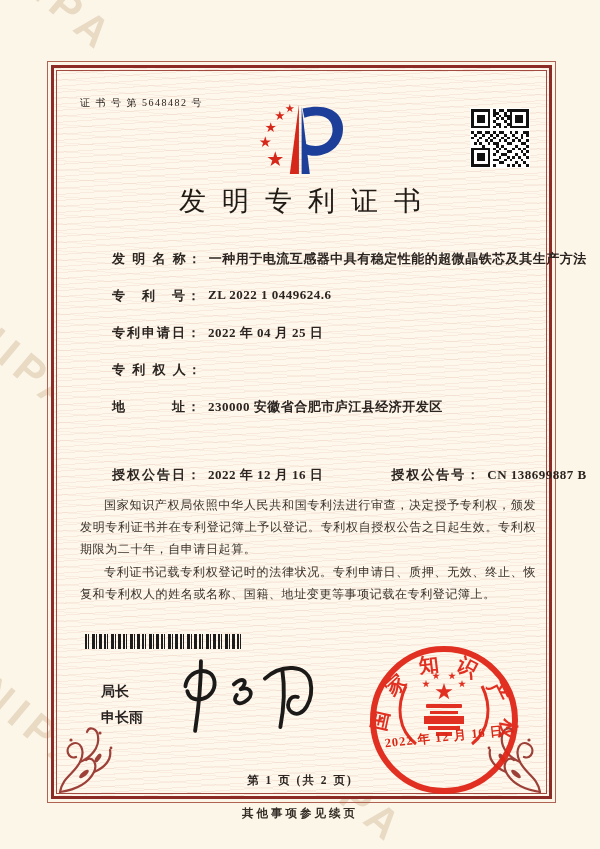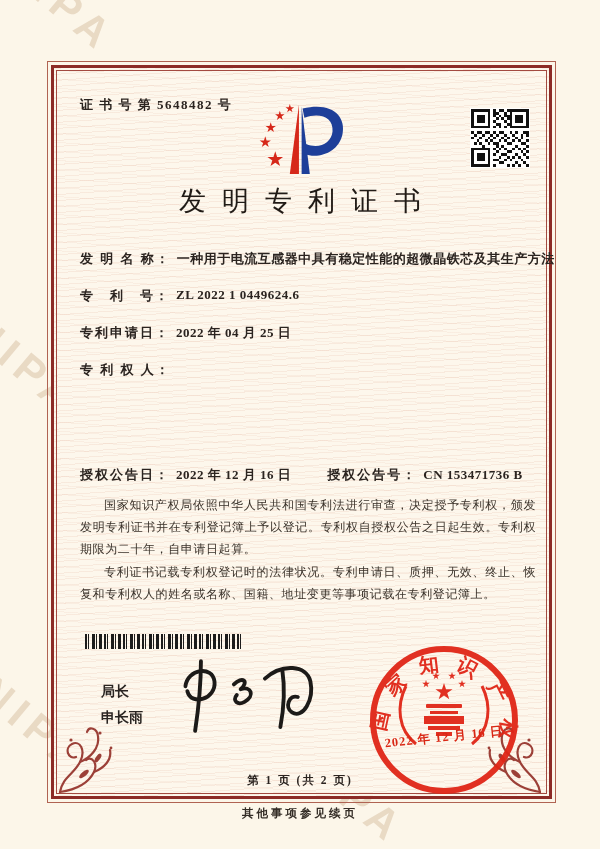--- a/index.html
+++ b/index.html
@@ -25,31 +25,31 @@
       repeating-linear-gradient(176deg, rgba(214,142,116,0.13) 0 1px, transparent 1px 6px),
       repeating-linear-gradient(184deg, rgba(214,142,116,0.09) 0 1px, transparent 1px 9px),
       #fdf7ec;
   }
   .frame::before{content:"";position:absolute;inset:-7px;border:1px solid #b06352;pointer-events:none;}
   .frame::after{content:"";position:absolute;inset:2px;border:1px solid #a34a40;pointer-events:none;}
   .flourish{position:absolute;width:82px;height:96px;z-index:2;}
   .flourish.left{left:54px;top:700px;}
   .flourish.right{left:464px;top:700px;transform:scaleX(-1);}
   
-  .cert-no{position:absolute;left:80px;top:96px;font-size:13px;font-weight:700;letter-spacing:1.5px;}
+  .cert-no{position:absolute;left:80px;top:96px;font-size:10px;font-weight:400;letter-spacing:1.5px;}
   .logo{position:absolute;left:248px;top:101px;width:100px;height:77px;}
   .qr{position:absolute;left:470px;top:108px;width:58px;height:58px;background:#fff;padding:1px;}
   .title{
     position:absolute;left:0;right:0;top:183px;text-align:center;
     font-size:27px;font-weight:400;letter-spacing:16px;text-indent:16px;color:#211b16;
   }
   
   .fields{position:absolute;left:80px;top:250px;width:456px;}
   .frow{display:flex;align-items:flex-start;height:37px;font-size:13px;font-weight:600;white-space:nowrap;}
-  .flabel{letter-spacing:2px;}
+  .flabel{letter-spacing:2px;margin-left:32px;}
   .fvalue{margin-left:6px;letter-spacing:0.5px;}
   .grant-row{position:absolute;left:80px;top:466px;font-size:13px;font-weight:600;white-space:nowrap;}
   .grant-row .gsep{display:inline-block;width:36px;}
   
   .legal{position:absolute;left:80px;top:494px;width:456px;}
   .legal p{
     margin:0;font-size:12px;line-height:1.85;text-indent:2em;
     letter-spacing:0.6px;color:#3a322a;font-weight:500;text-align:justify;
   }
   
@@ -171,24 +171,28 @@
       <span class="flabel">专　利　号：</span>
       <span class="fvalue">ZL 2022 1 0449624.6</span>
     </div>
     <div class="frow">
       <span class="flabel">专利申请日：</span>
       <span class="fvalue">2022 年 04 月 25 日</span>
     </div>
     <div class="frow">
       <span class="flabel">专 利 权 人：</span>
     </div>
+    <div class="frow">
+      <span class="flabel">地　　　址：</span>
+      <span class="fvalue">230000 安徽省合肥市庐江县经济开发区</span>
+    </div>
   </div>
 
   <div class="grant-row">
-    <span class="flabel">授权公告日：</span><span class="fvalue">2022 年 12 月 16 日</span><span class="gsep"></span><span class="flabel">授权公告号：</span><span class="fvalue">CN 153471736 B</span>
+    <span class="flabel">授权公告日：</span><span class="fvalue">2022 年 12 月 16 日</span><span class="gsep"></span><span class="flabel">授权公告号：</span><span class="fvalue">CN 138699887 B</span>
   </div>
 
   <div class="legal">
     <p>国家知识产权局依照中华人民共和国专利法进行审查，决定授予专利权，颁发发明专利证书并在专利登记簿上予以登记。专利权自授权公告之日起生效。专利权期限为二十年，自申请日起算。</p>
     <p>专利证书记载专利权登记时的法律状况。专利申请日、质押、无效、终止、恢复和专利权人的姓名或名称、国籍、地址变更等事项记载在专利登记簿上。</p>
   </div>
 
   <div class="barcode"></div>
 
   <div class="director">

